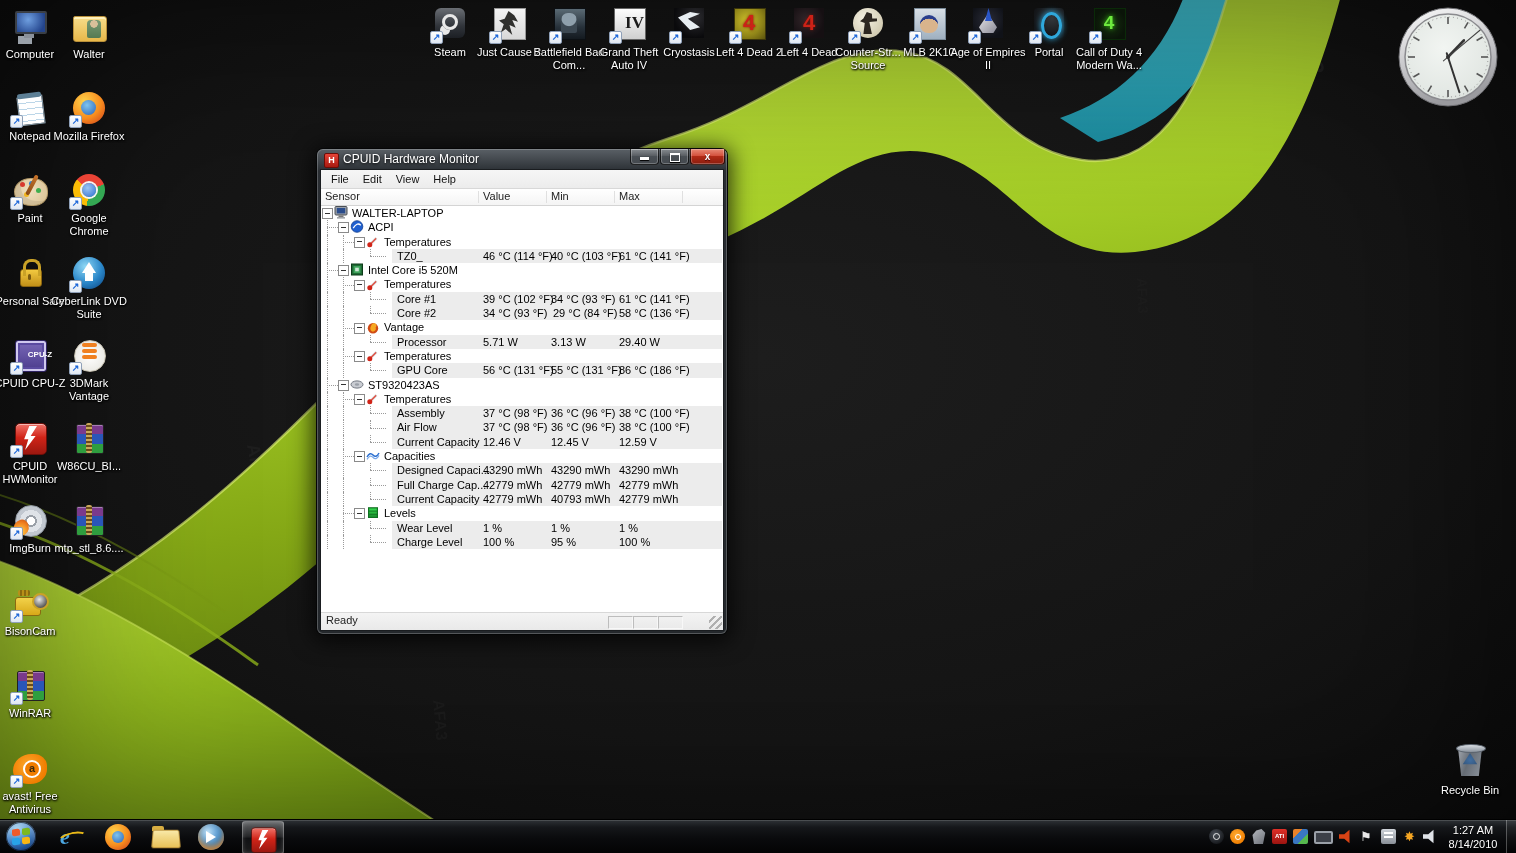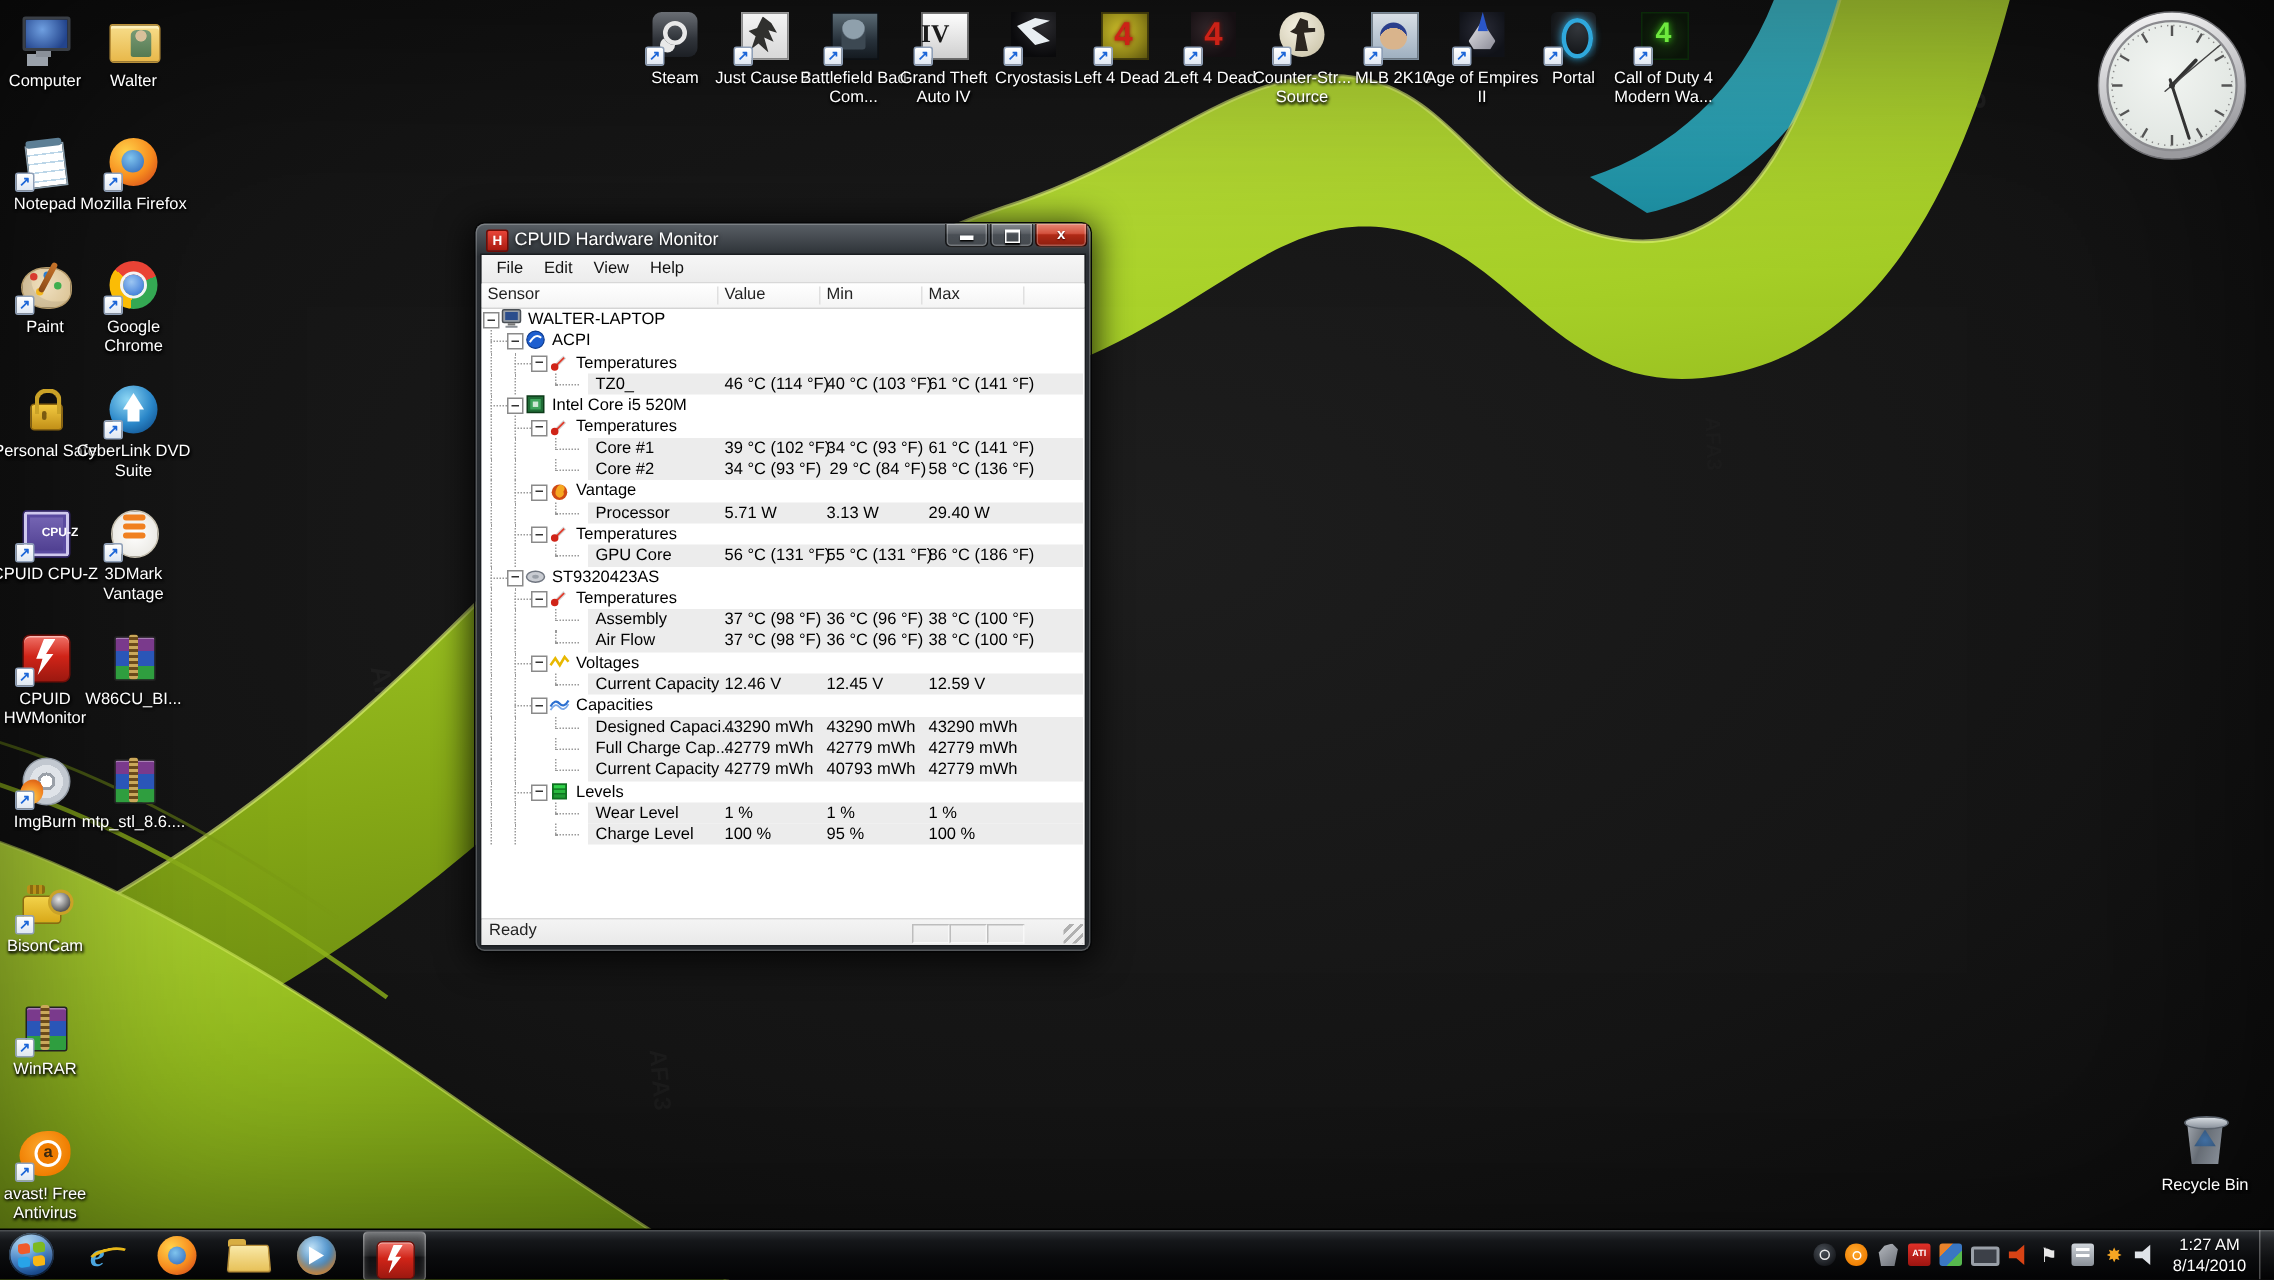--- a/index.html
+++ b/index.html
@@ -65,21 +65,21 @@
   .ic-avast b{left:13px;top:10px;width:14px;height:14px;border-radius:50%;border:2.5px solid #fff;background:#f07d00;color:#3a2a10;font-weight:bold;font-size:11px;line-height:13px;text-align:center}
 
   
   .ic-steam i{left:5px;top:2px;width:30px;height:30px;border-radius:6px;background:linear-gradient(#6a6e74,#30343a 60%,#1c1f24)}
   .ic-steam b{left:12px;top:8px;width:10px;height:10px;border-radius:50%;border:3px solid #e8e8e8;box-shadow:-5px 8px 0 -3px #e8e8e8}
   .ic-justcause2 i{left:5px;top:2px;width:30px;height:30px;background:linear-gradient(#f4f4f4,#d8d8d8);border:1px solid #999}
   .ic-justcause2 b{left:10px;top:5px;width:19px;height:24px;background:#30302e;clip-path:polygon(50% 0,80% 18%,100% 45%,70% 38%,88% 70%,55% 58%,70% 100%,35% 75%,10% 90%,25% 55%,0 40%,30% 32%)}
   .ic-battlefield i{left:5px;top:2px;width:30px;height:30px;background:linear-gradient(#5a6a74,#27313a 60%,#141a20);border:1px solid #0c1014}
   .ic-battlefield b{left:12px;top:7px;width:16px;height:20px;background:radial-gradient(circle at 50% 28%,#8fa0ac 0 7px,#3c4852 8px);border-radius:7px 7px 2px 2px}
   .ic-gtaiv i{left:5px;top:2px;width:30px;height:30px;background:linear-gradient(#fdfdfd,#cfcfcf);border:1px solid #666}
-  .ic-gtaiv b{left:5px;top:7px;width:30px;text-align:left;color:#1a1a1a;font-family:"Liberation Serif",serif;font-weight:bold;font-size:17px}
+  .ic-gtaiv b{left:5px;top:7px;width:30px;text-align:right;color:#1a1a1a;font-family:"Liberation Serif",serif;font-weight:bold;font-size:17px}
   .ic-cryostasis i{left:5px;top:2px;width:30px;height:30px;background:radial-gradient(circle at 70% 30%,#2c2c30,#0a0a0c 70%)}
   .ic-cryostasis b{left:9px;top:6px;width:22px;height:18px;background:#e8eef2;clip-path:polygon(0 30%,55% 0,100% 10%,45% 38%,100% 85%,55% 100%)}
   .ic-l4d2 i{left:5px;top:2px;width:30px;height:30px;background:radial-gradient(circle at 40% 40%,#cdbf2a,#8f8418 60%,#5c540e);border:1px solid #3c360a}
   .ic-l4d2 b,.ic-l4d b{left:5px;top:2px;width:30px;text-align:center;color:#cc2217;font-weight:bold;font-size:22px;text-shadow:0 0 3px #7a1008;line-height:30px}
   .ic-l4d i{left:5px;top:2px;width:30px;height:30px;background:radial-gradient(circle at 40% 40%,#32262a,#150f12 70%)}
   .ic-css i{left:5px;top:2px;width:30px;height:30px;border-radius:50%;background:radial-gradient(circle at 40% 35%,#f4f0e2,#cfc8ae 80%)}
   .ic-css b{left:12px;top:6px;width:17px;height:22px;background:#2c2620;clip-path:polygon(40% 0,70% 8%,72% 30%,100% 30%,100% 42%,55% 45%,70% 100%,20% 100%,28% 50%,0 42%,20% 30%)}
   .ic-mlb2k10 i{left:5px;top:2px;width:30px;height:30px;background:linear-gradient(#d8dfe6,#9fb0c0);border:1px solid #7a8a98}
   .ic-mlb2k10 b{left:11px;top:9px;width:18px;height:18px;border-radius:50% 50% 45% 45%;background:radial-gradient(circle at 50% 75%,#d9b48c 0 60%,#2a3e8c 62%)}
   .ic-aoe2 i{left:5px;top:2px;width:30px;height:30px;background:radial-gradient(circle at 50% 40%,#2a2c38,#101218 75%)}
@@ -702,30 +702,20 @@
               <span class="guide" style="left: 6px;"></span>
               <span class="guide" style="left: 22px;"></span>
               <span class="stubv" style="left: 49px;"></span>
               <span class="stubh" style="left: 49px; width: 16px; top: 50%;"></span>
               <span class="tlabel" style="left: 76px;">Air Flow</span>
               <span class="cval" style="left: 162px;">37 °C  (98 °F)</span>
               <span class="cval" style="left: 230px;">36 °C  (96 °F)</span>
               <span class="cval" style="left: 298px;">38 °C  (100 °F)</span>
             </div>
             <div class="trow" style="height: 14.3px;">
-              <span class="guide" style="left: 6px;"></span>
-              <span class="guide" style="left: 22px;"></span>
-              <span class="stubh" style="left: 22px; width: 11px; top: 50%;"></span>
-              <span class="ebox" style="left: 33px;"></span>
-              <span class="ticon" style="left: 45px;"><svg viewBox="0 0 14 13">
-                  <polyline points="1,8.5 4.2,3.8 7.2,8.5 10.4,3 13,6.2" stroke="#e8b800" stroke-width="1.7" fill="none"></polyline>
-                </svg></span>
-              <span class="tlabel" style="left: 63px;">Voltages</span>
-            </div>
-            <div class="trow" style="height: 14.3px;">
               <div class="band"></div>
               <span class="guide" style="left: 6px;"></span>
               <span class="guide" style="left: 22px;"></span>
               <span class="stubv" style="left: 49px;"></span>
               <span class="stubh" style="left: 49px; width: 16px; top: 50%;"></span>
               <span class="tlabel" style="left: 76px;">Current Capacity</span>
               <span class="cval" style="left: 162px;">12.46 V</span>
               <span class="cval" style="left: 230px;">12.45 V</span>
               <span class="cval" style="left: 298px;">12.59 V</span>
             </div>

